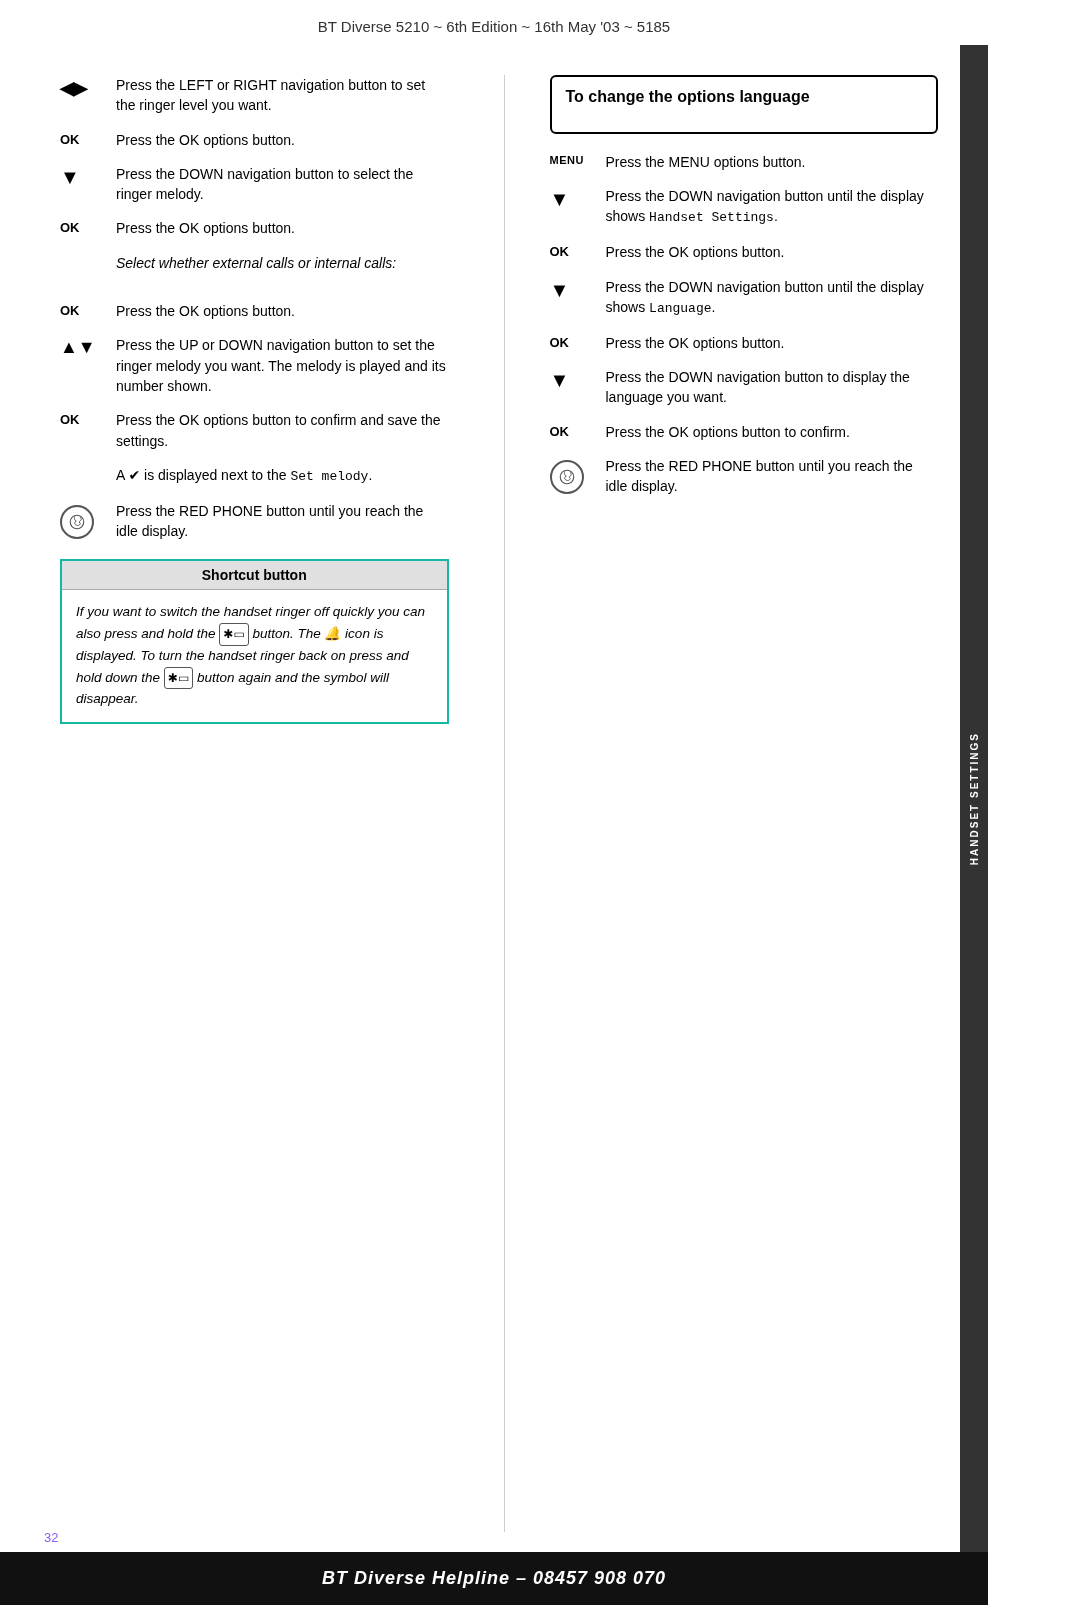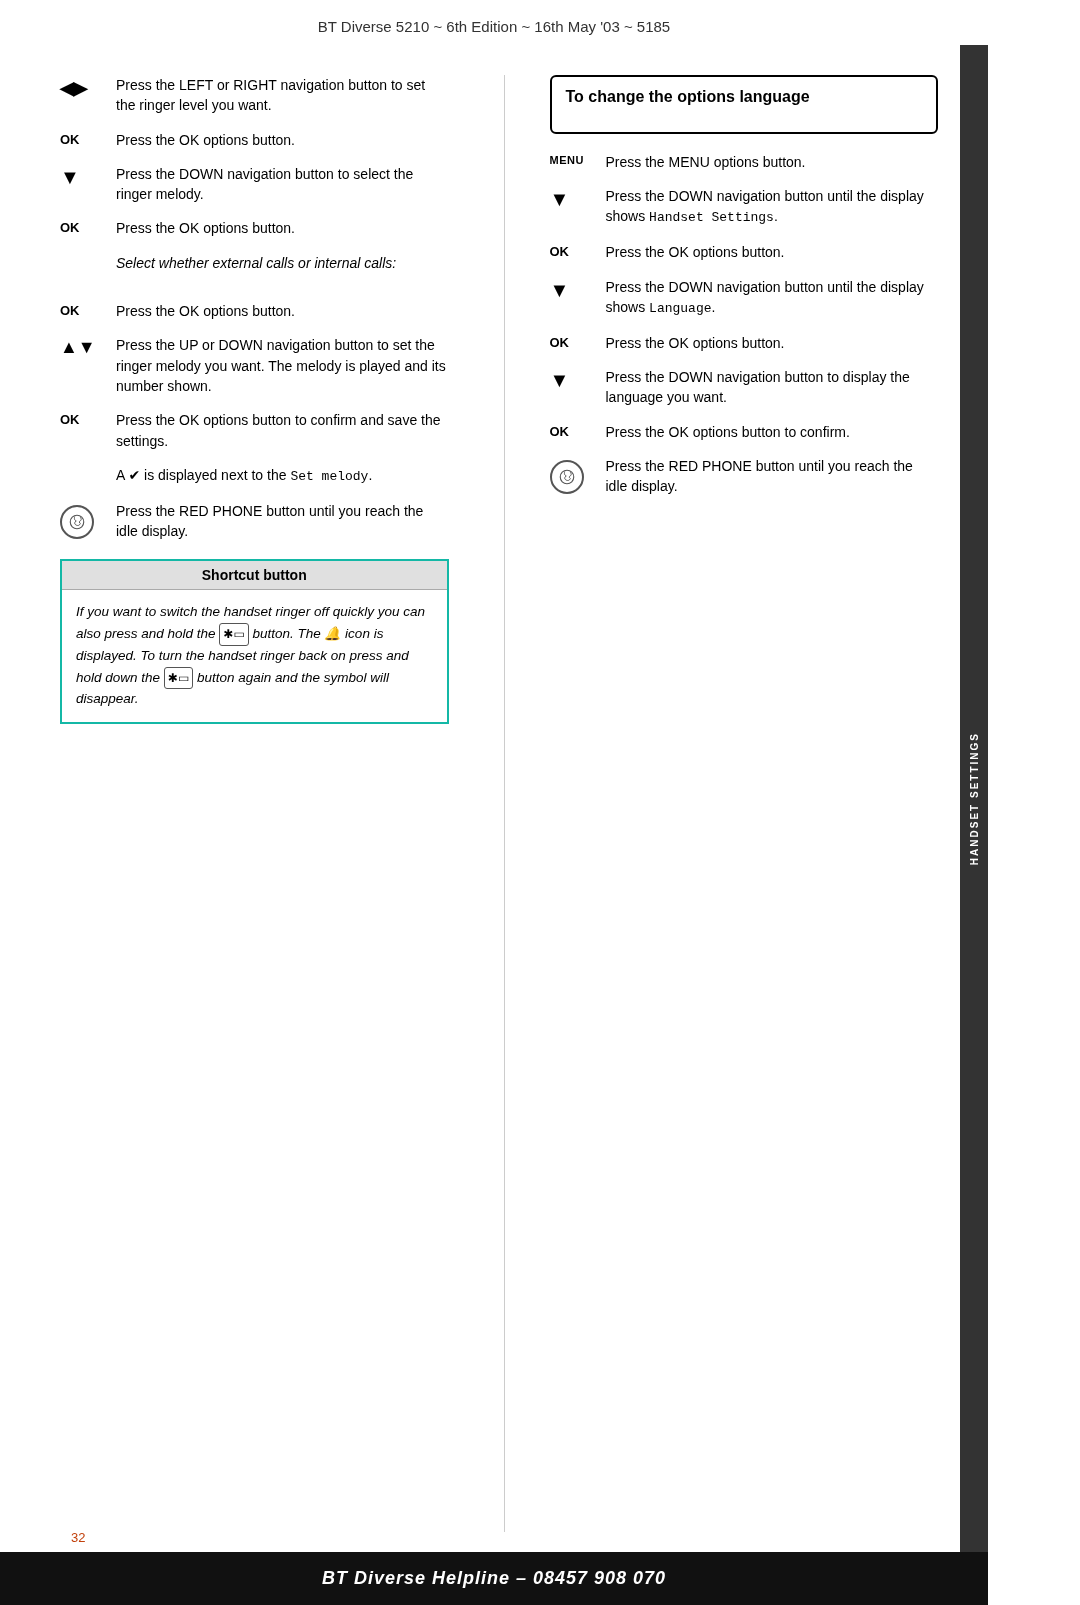--- a/index.html
+++ b/index.html
@@ -169,23 +169,23 @@
       padding: 16px 16px;
       font-style: italic;
       font-size: 18px;
       font-weight: bold;
       letter-spacing: 1px;
       margin-top: auto;
     }
     .page-num {
       position: absolute;
       bottom: 60px;
-      left: 71px;
+      left: 44px;
       font-size: 13px;
-      color: #c2410c;
+      color: #8b5cf6;
     }
     
     .col-divider {
       width: 1px;
       background: #ccc;
       margin: 0 5px;
     }
     .menu-key {
       font-size: 11px;
       font-weight: bold;

